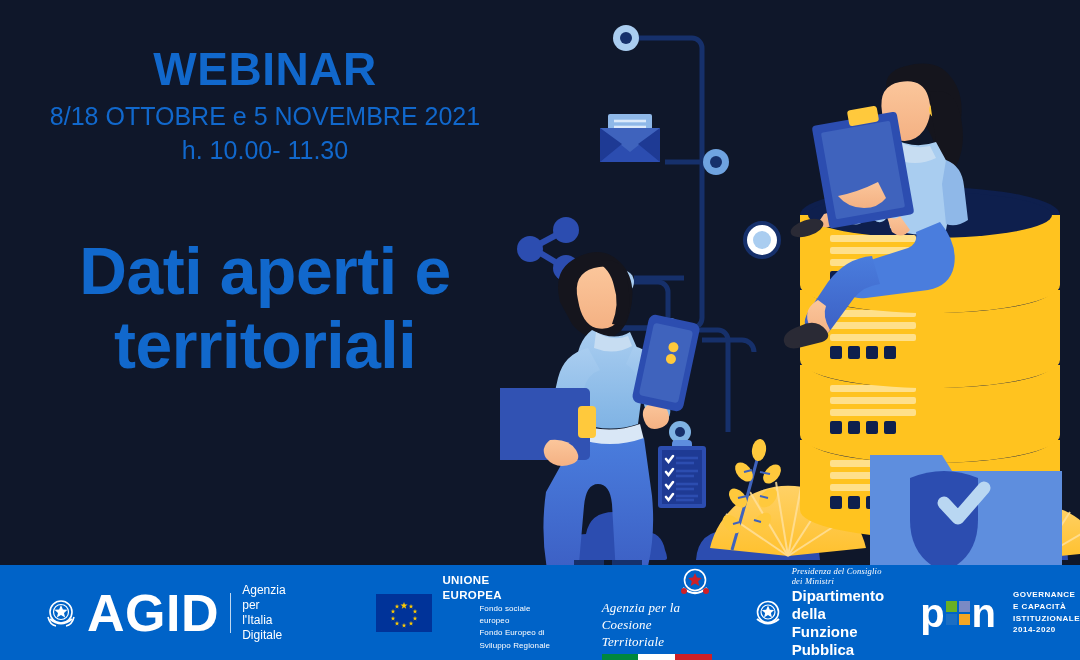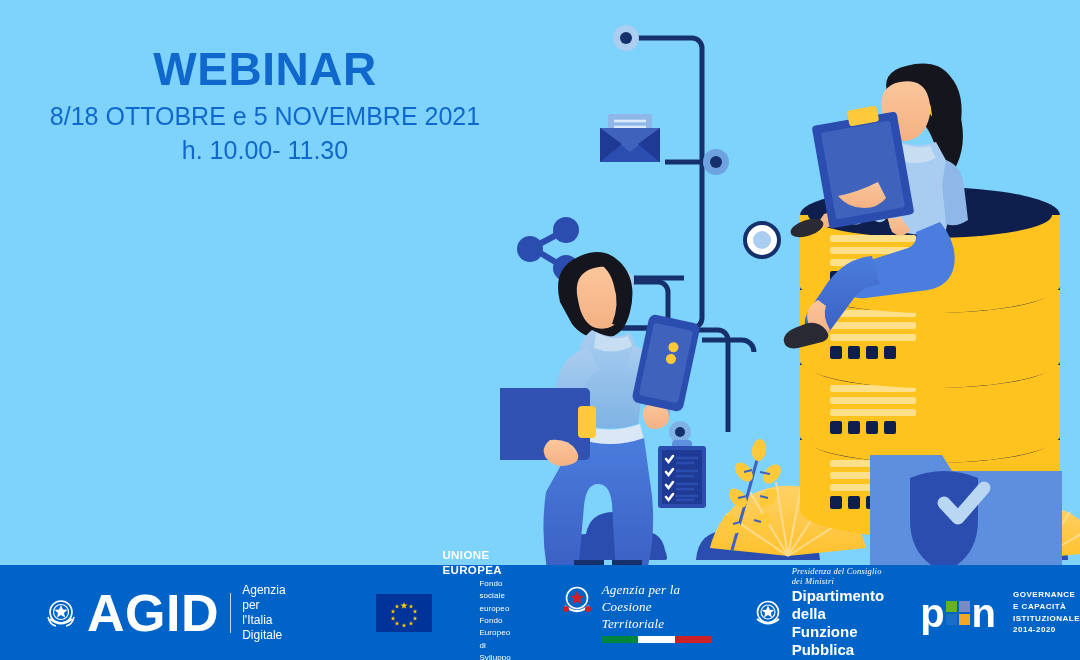--- a/index.html
+++ b/index.html
@@ -4,21 +4,21 @@
 <style>
   html, body {
     margin: 0;
     padding: 0;
     background: #ffffff;
   }
   .poster {
     position: relative;
     width: 1080px;
     height: 660px;
-    background: #7dd3fc;
+    background: #0f172a;
     overflow: hidden;
     font-family: "Liberation Sans", sans-serif;
   }
 
   
   .text-block {
     position: absolute;
     left: 0;
     top: 45px;
     width: 530px;
@@ -132,22 +132,23 @@
   }
   .eu-t2, .eu-t3 {
     font-size: 8px;
     line-height: 1.55;
     letter-spacing: 0.1px;
     margin-left: 37px;
   }
 
   .logo-coesione {
     display: flex;
-    align-items: flex-start;
+    align-items: flex-end;
     margin-left: 42px;
+    flex-direction: column;
   }
   .coes-emblem { width: 34px; height: 36px; flex: none; }
   .coes-text { margin-left: 8px; }
   .coes-script {
     color: #ffffff;
     font-family: "Liberation Serif", serif;
     font-style: italic;
     font-size: 13px;
     line-height: 1.3;
     letter-spacing: 0.2px;
@@ -225,20 +226,24 @@
 <body>
 
 <div class="poster">
 
   <div class="text-block">
     <div class="webinar-title">WEBINAR</div>
     <div class="webinar-dates">8/18 OTTOBRE e 5 NOVEMBRE 2021</div>
     <div class="webinar-hours">h. 10.00- 11.30</div>
   </div>
 
+  <div class="main-title">
+    <span class="line">Dati aperti e</span>
+    <span class="line">territoriali</span>
+  </div>
 
   <div class="illus">
     <svg width="580" height="565" viewBox="0 0 580 565" xmlns="http://www.w3.org/2000/svg">
       <defs>
         <linearGradient id="jeansG" x1="0" y1="0" x2="0" y2="1">
           <stop offset="0%" stop-color="#4a7ddd"></stop>
           <stop offset="100%" stop-color="#3c5fc4"></stop>
         </linearGradient>
         <linearGradient id="topG" x1="0" y1="0" x2="0" y2="1">
           <stop offset="0%" stop-color="#a9cdf0"></stop>

